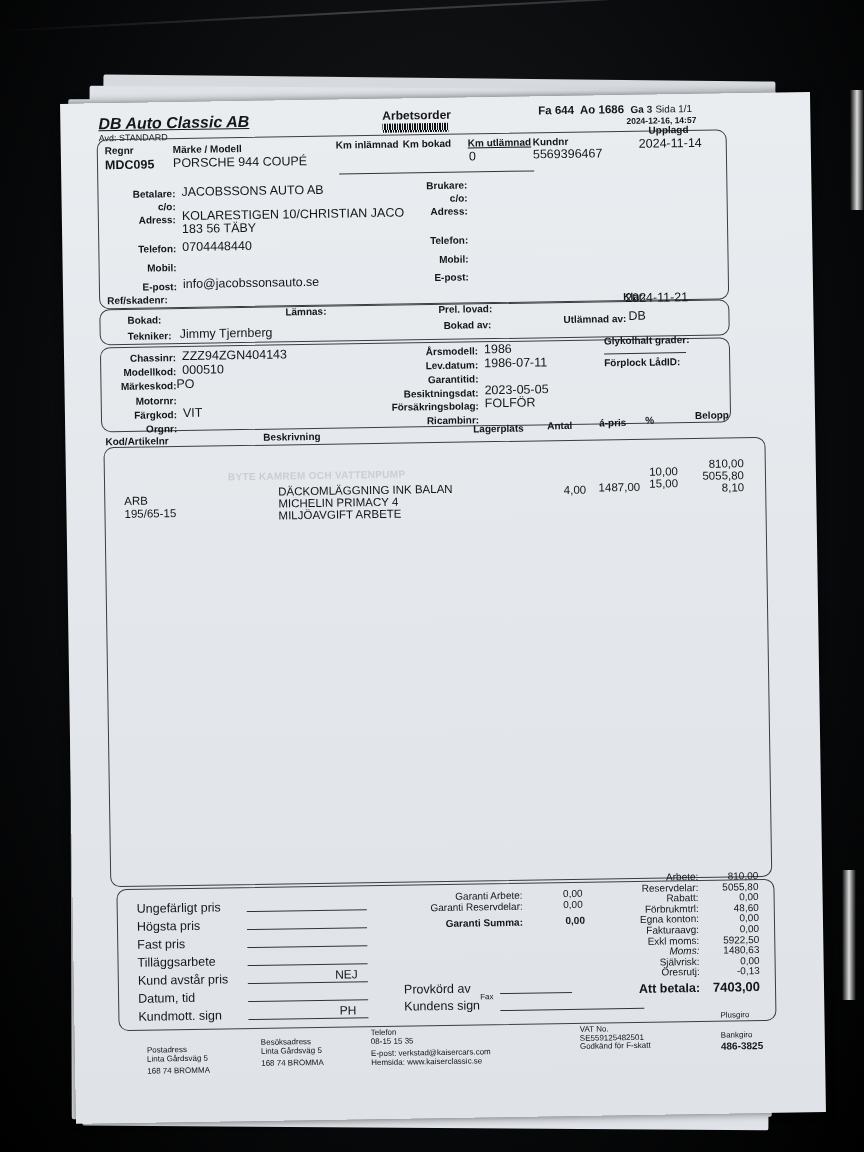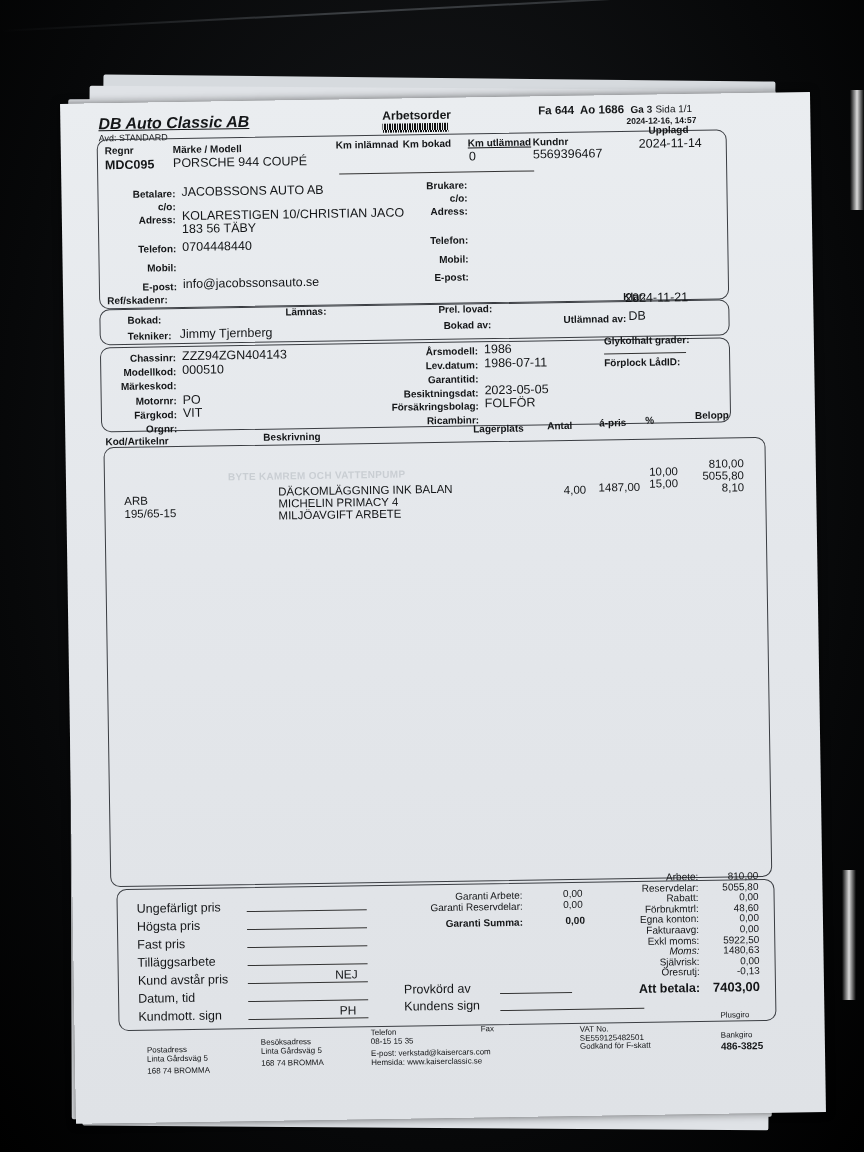--- a/index.html
+++ b/index.html
@@ -131,21 +131,21 @@
   <div class="abs lbl" style="left:380px; top:222px;">Bokad av:</div>
   <div class="abs lbl" style="left:500px; top:218px;">Utlämnad av:</div>
   <div class="abs val" style="left:565px; top:214px; font-weight:normal;">DB</div>
 
   <div class="box" style="left:36px; top:244px; width:630px; height:85px;"></div>
   <div class="abs lbl" style="left:40px; top:250px; width:72px; text-align:right;">Chassinr:</div>
   <div class="abs val" style="left:118px; top:247px;">ZZZ94ZGN404143</div>
   <div class="abs lbl" style="left:40px; top:264px; width:72px; text-align:right;">Modellkod:</div>
   <div class="abs val" style="left:118px; top:261px;">000510</div>
   <div class="abs lbl" style="left:40px; top:278px; width:72px; text-align:right;">Märkeskod:</div>
-  <div class="abs val" style="left:118px; top:275px;margin-top:16px;">PO</div>
+  <div class="abs val" style="left:112px; top:275px;">PO</div>
   <div class="abs lbl" style="left:40px; top:293px; width:72px; text-align:right;">Motornr:</div>
   <div class="abs lbl" style="left:40px; top:307px; width:72px; text-align:right;">Färgkod:</div>
   <div class="abs val" style="left:118px; top:304px;">VIT</div>
   <div class="abs lbl" style="left:40px; top:321px; width:72px; text-align:right;">Orgnr:</div>
 
   <div class="abs lbl" style="left:318px; top:248px; width:96px; text-align:right;">Årsmodell:</div>
   <div class="abs val" style="left:420px; top:245px;">1986</div>
   <div class="abs lbl" style="left:318px; top:262px; width:96px; text-align:right;">Lev.datum:</div>
   <div class="abs val" style="left:420px; top:259px;">1986-07-11</div>
   <div class="abs lbl" style="left:318px; top:276px; width:96px; text-align:right;">Garantitid:</div>
@@ -286,21 +286,21 @@
     <div>Besöksadress</div>
     <div>Linta Gårdsväg 5</div>
     <div style="margin-top:4px;">168 74 BROMMA</div>
   </div>
   <div class="abs foot" style="left:296px; top:930px;">
     <div>Telefon</div>
     <div>08-15 15 35</div>
     <div style="margin-top:4px;">E-post: verkstad@kaisercars.com</div>
     <div>Hemsida: www.kaiserclassic.se</div>
   </div>
-  <div class="abs foot" style="left:406px; top:928px;">Fax</div>
+  <div class="abs foot" style="left:406px; top:896px;">Fax</div>
   <div class="abs foot" style="left:505px; top:930px;">
     <div>VAT No.</div>
     <div>SE559125482501</div>
     <div>Godkänd för F-skatt</div>
   </div>
   <div class="abs foot" style="left:646px; top:918px;">Plusgiro</div>
   <div class="abs foot" style="left:646px; top:938px;">
     <div>Bankgiro</div>
     <div style="font-size:10px; font-weight:bold; line-height:11px;">486-3825</div>
   </div>

